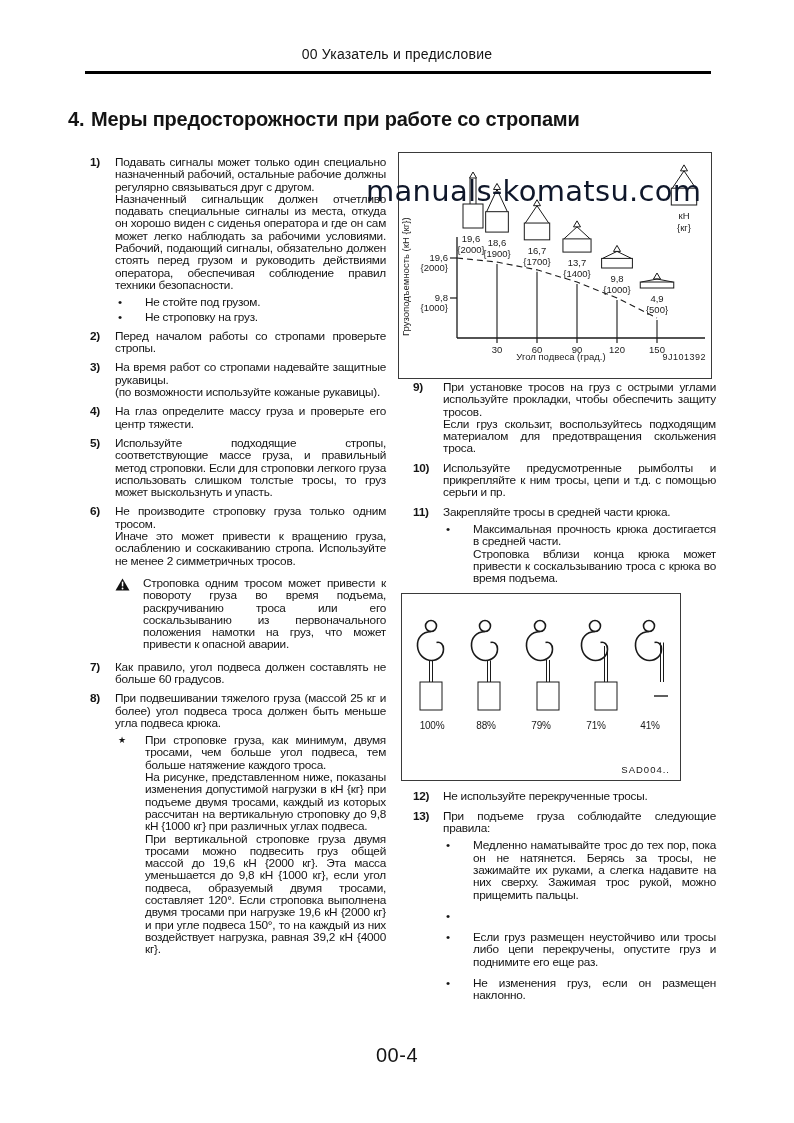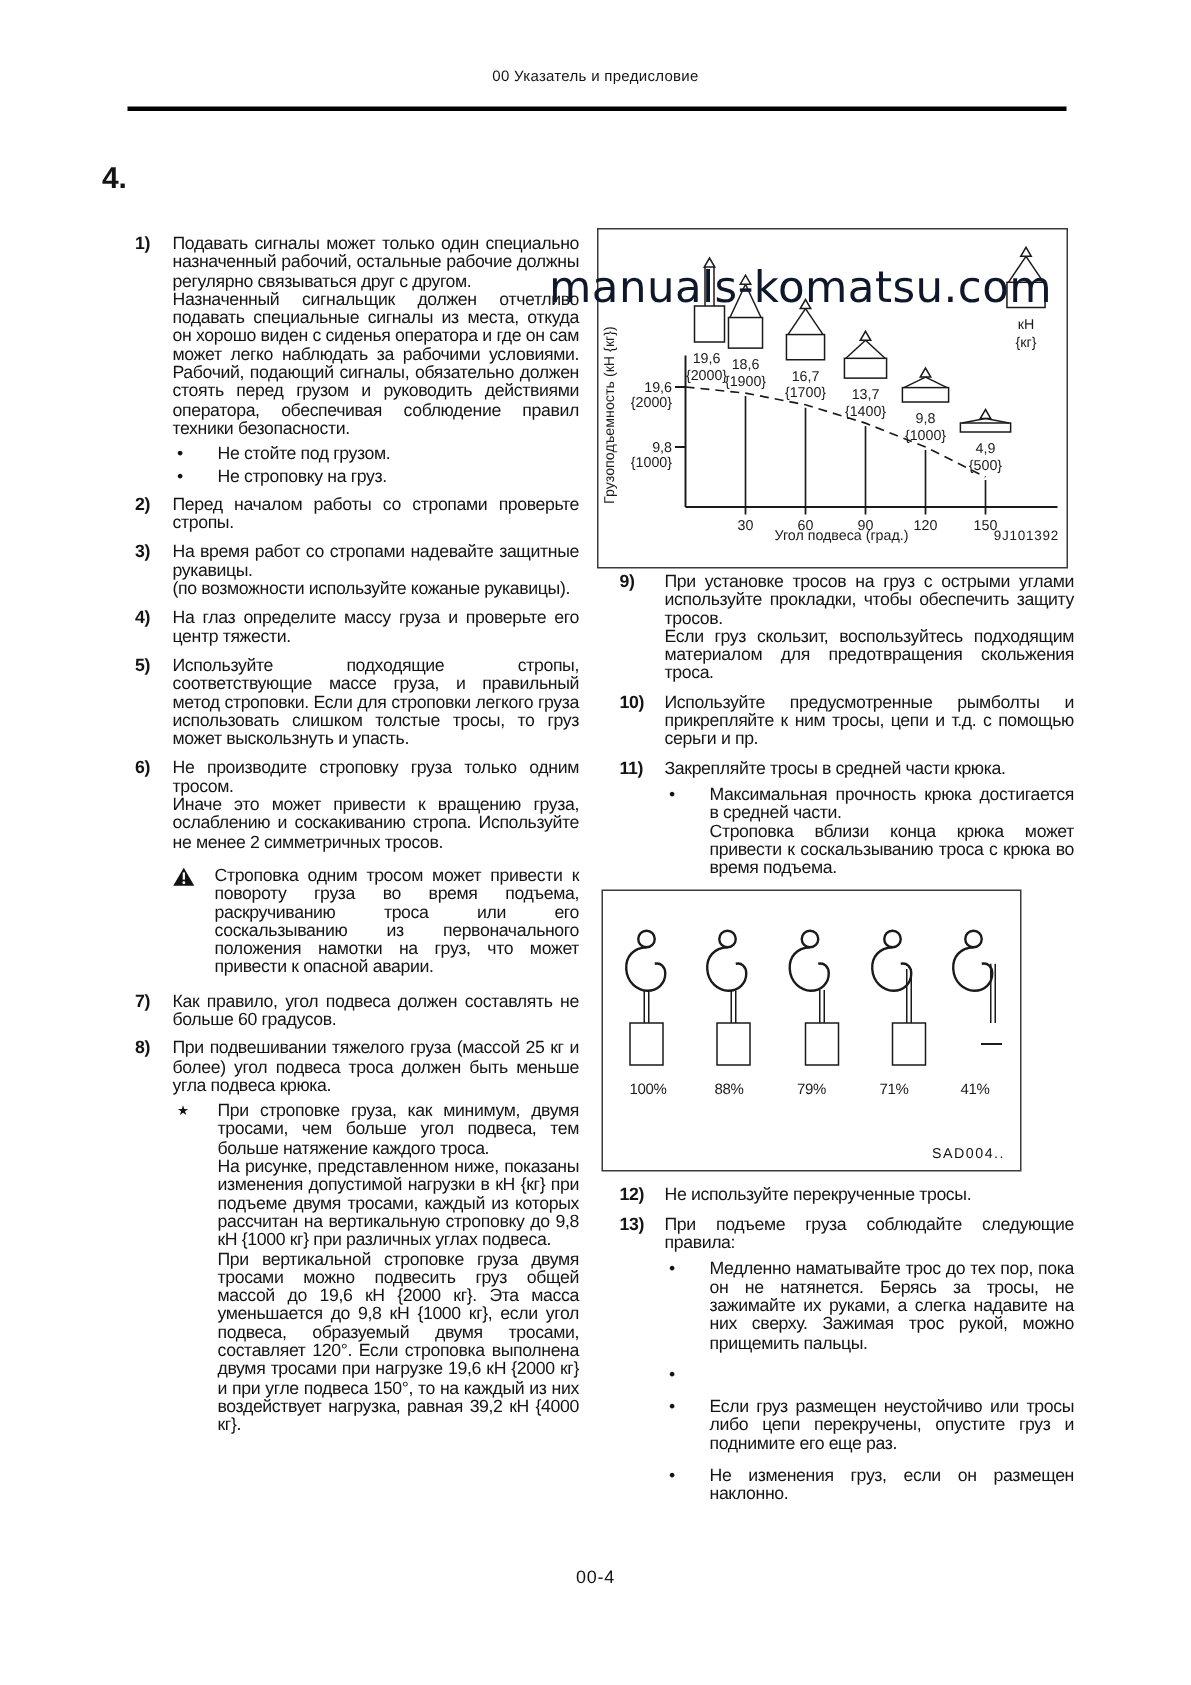--- a/index.html
+++ b/index.html
@@ -1,19 +1,19 @@
 <!DOCTYPE html>
 <html lang="ru"><head>
 <meta charset="utf-8">
 <style>
   html,body{margin:0;padding:0;background:#fff;}
   .page{position:relative;width:794px;height:1123px;background:#fff;overflow:hidden;
         font-family:"Liberation Sans",sans-serif;color:#141414;}
   .header-title{position:absolute;left:0;right:0;top:46px;text-align:center;
-        font-size:10px;letter-spacing:0.2px;}
+        font-size:14px;letter-spacing:0.2px;}
   .header-rule{position:absolute;left:85px;top:71px;width:626px;height:3px;background:#000;}
   .doc-title{position:absolute;left:68px;top:108px;width:650px;display:flex;
         font-weight:bold;font-size:20px;line-height:22px;letter-spacing:-0.2px;}
   .doc-title .tnum{width:23px;flex:none;}
   .col{position:absolute;font-size:11.8px;line-height:12.3px;letter-spacing:-0.25px;}
   .col-left{left:90px;top:156px;width:296px;}
   .col-right{left:413px;top:381px;width:303px;}
   .item{display:flex;margin-bottom:7px;}
   .item .num{flex:none;font-weight:bold;}
   .col-left .item .num{width:25px;}
@@ -31,35 +31,35 @@
   .figure-chart{position:absolute;left:398px;top:152px;width:314px;height:227px;
         border:1px solid #3a3a3a;background:#fff;box-sizing:border-box;}
   .figure-hooks{position:relative;border:1px solid #3a3a3a;width:280px;height:188px;
         margin:9px 0 9px -12px;box-sizing:border-box;display:flex;
         justify-content:space-evenly;align-items:flex-start;padding-top:22px;}
   .figure-hooks .fig-code{position:absolute;right:10px;bottom:4px;font-size:9.5px;
         letter-spacing:1px;}
   .watermark{position:absolute;left:366px;top:174px;z-index:5;font-size:29px;
         font-family:"DejaVu Sans",sans-serif;color:#0f172a;letter-spacing:0.3px;}
   .page-number{position:absolute;left:0;right:0;top:1044px;text-align:center;
-        font-size:12px;letter-spacing:0.5px;}
+        font-size:20px;letter-spacing:0.5px;}
   svg text{font-family:"Liberation Sans",sans-serif;}
 </style>
 </head>
 <body>
 
 <div class="page">
 
   <div class="header-title">00 Указатель и предисловие</div>
   <div class="header-rule"></div>
 
   <div class="doc-title">
     <span class="tnum">4.</span>
     <span class="ttext">
-      <br>
+      <span>Меры предосторожности при работе со стропами</span><br>
     </span>
   </div>
 
   <div class="col col-left">
 
     <div class="item">
       <span class="num">1)</span>
       <div class="ibody">
         <p>Подавать сигналы может только один специально назначенный рабочий, остальные рабочие должны регулярно связываться друг с другом.</p>
         <p>Назначенный сигнальщик должен отчетливо подавать специальные сигналы из места, откуда он хорошо виден с сиденья оператора и где он сам может легко наблюдать за рабочими условиями. Рабочий, подающий сигналы, обязательно должен стоять перед грузом и руководить действиями оператора, обеспечивая соблюдение правил техники безопасности.</p>

